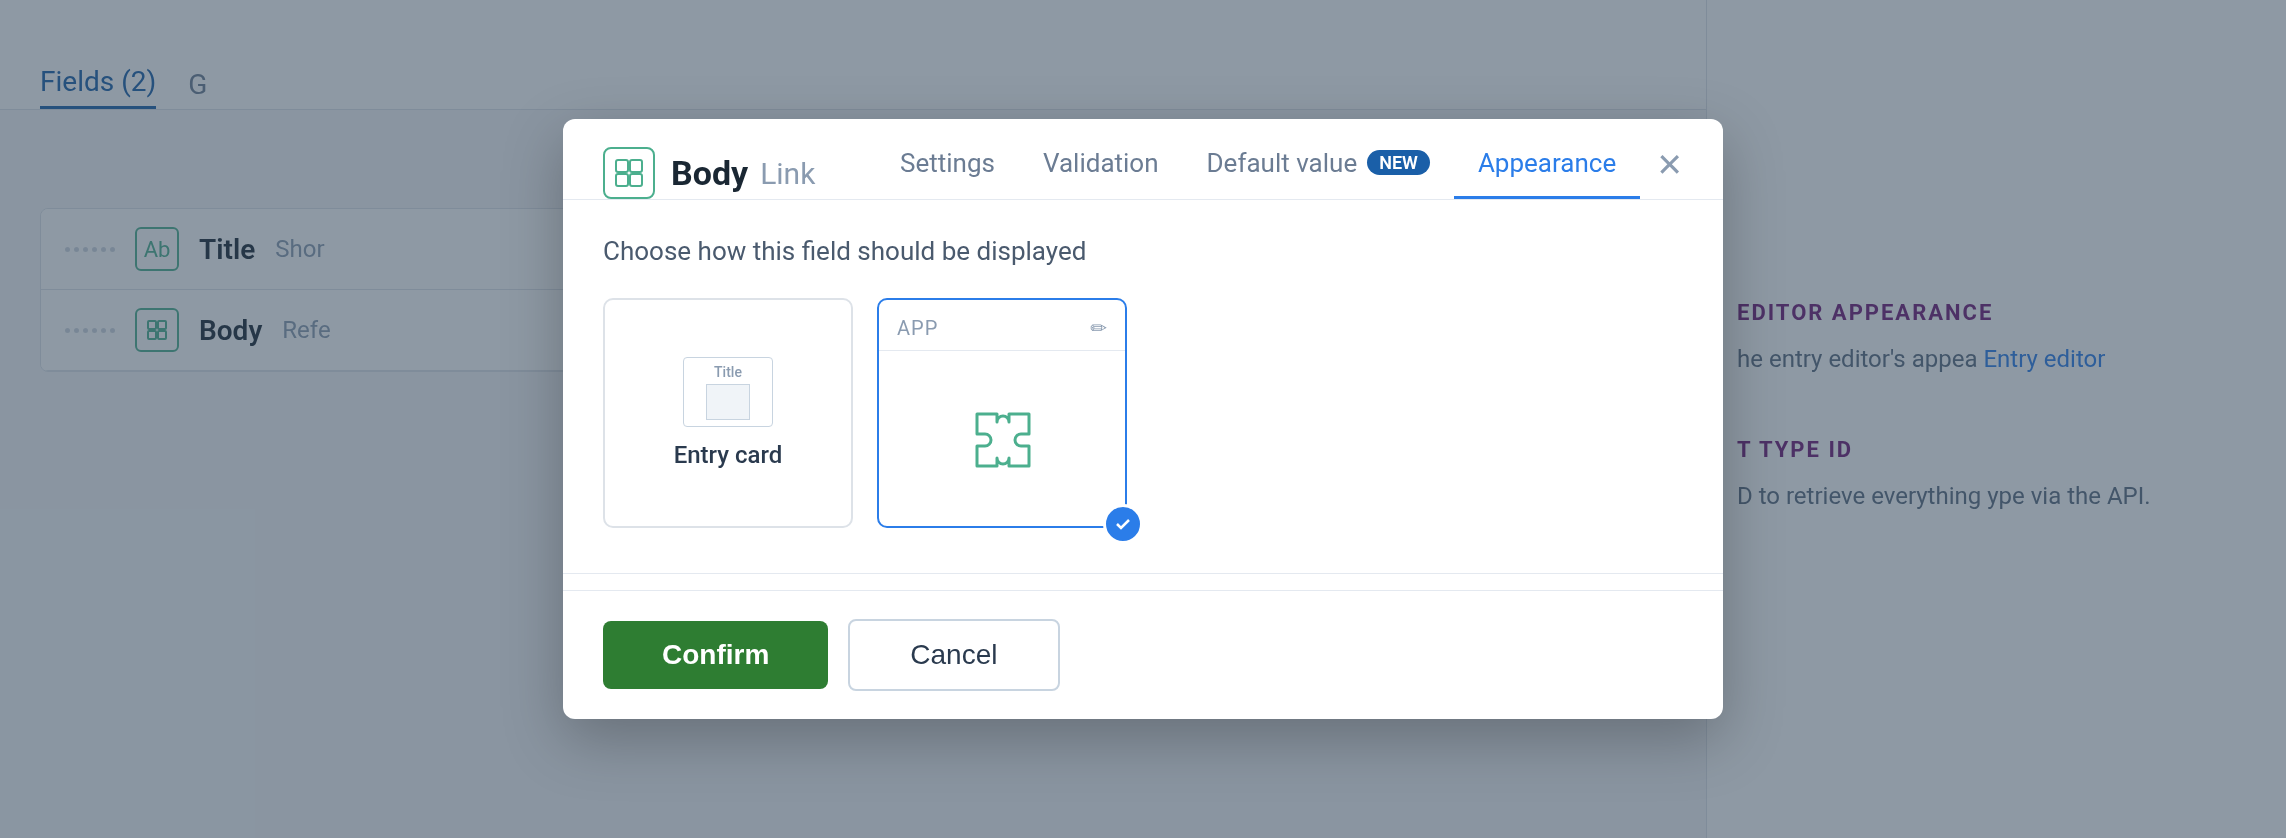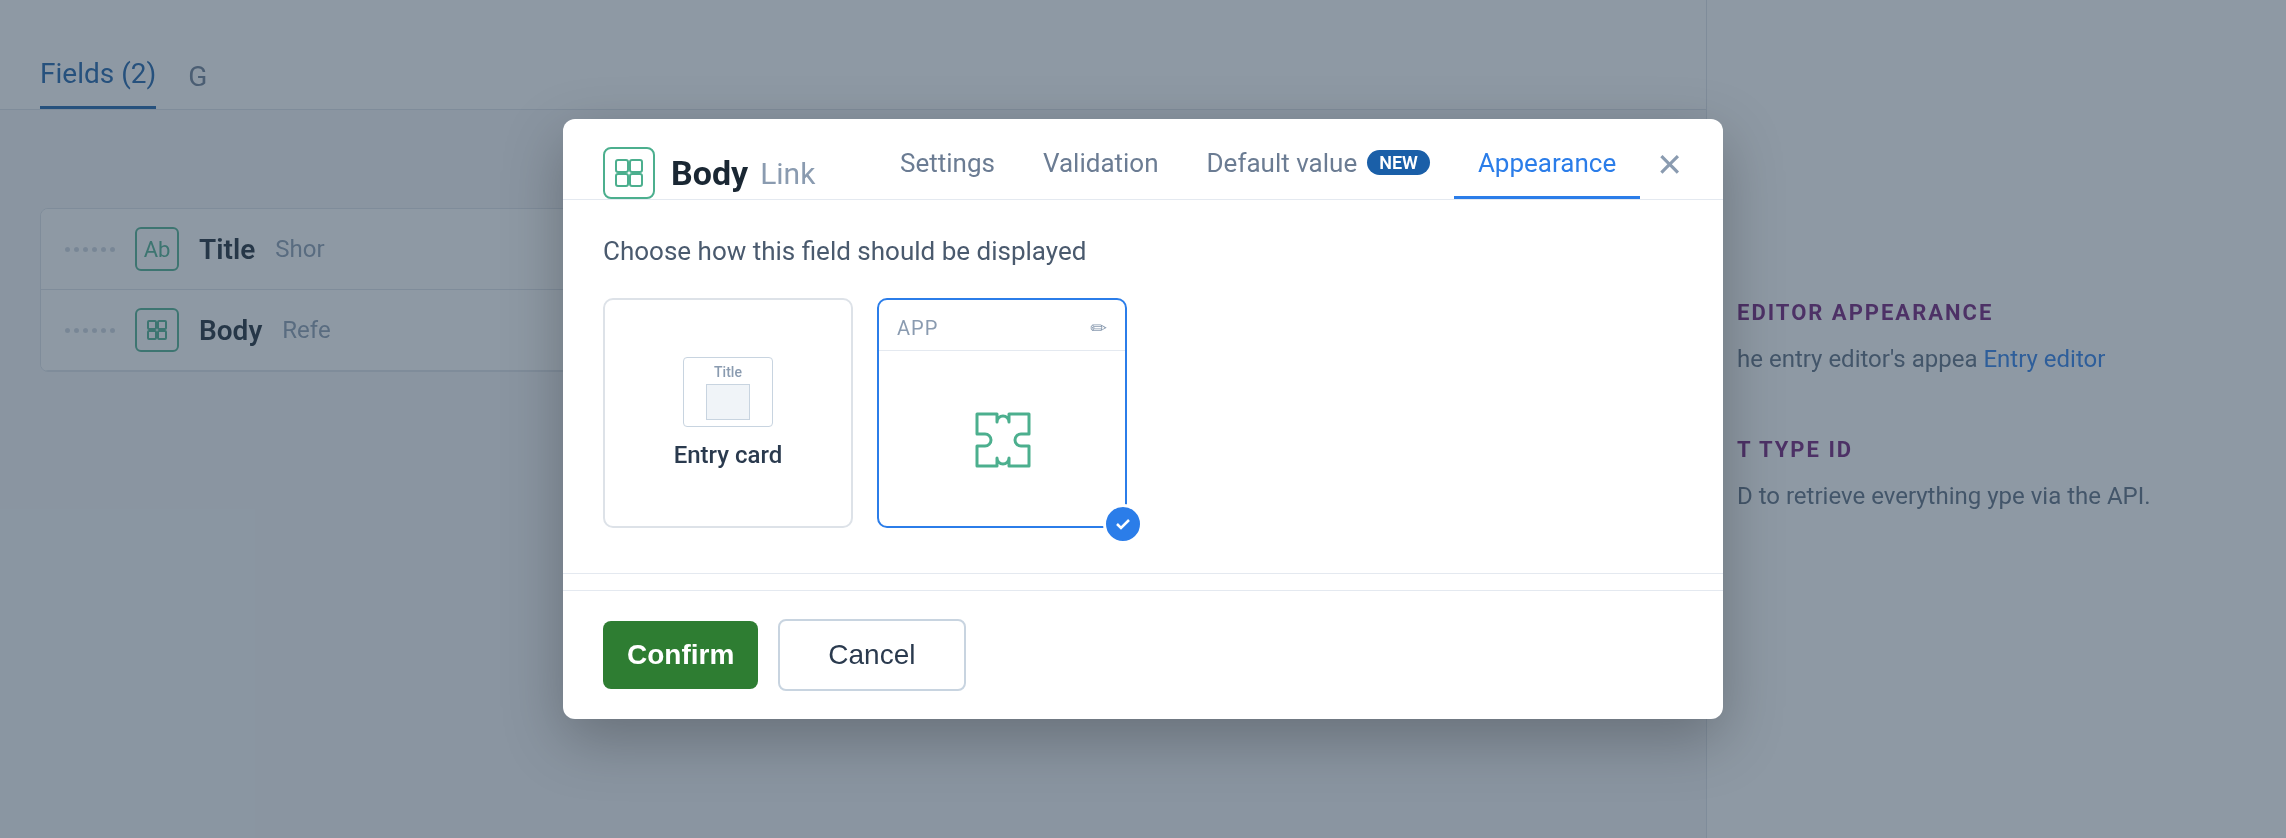--- a/index.html
+++ b/index.html
@@ -28,21 +28,21 @@
       border-bottom: 1px solid #dde2e8;
       display: flex;
       align-items: flex-end;
       padding: 0 40px 0 40px;
       gap: 32px;
     }
 
     .bg-tab {
       font-size: 28px;
       color: #6b7c93;
-      padding-bottom: 16px;
+      padding-bottom: 8px;
       cursor: pointer;
     }
     .bg-tab.active {
       color: #1a5fa8;
       border-bottom: 3px solid #1a5fa8;
     }
 
     .bg-row {
       display: flex;
       align-items: center;
@@ -380,32 +380,32 @@
       display: flex;
       align-items: center;
       gap: 20px;
     }
 
     .btn-confirm {
       background: #2e7d32;
       color: #fff;
       border: none;
       border-radius: 8px;
-      padding: 18px 24px;
+      padding: 18px 59px;
       font-size: 28px;
       font-weight: 600;
       cursor: pointer;
     }
 
     .btn-cancel {
       background: #fff;
       color: #2a3a4e;
       border: 2px solid #c8d4e0;
       border-radius: 8px;
-      padding: 18px 48px;
+      padding: 18px 60px;
       font-size: 28px;
       font-weight: 500;
       cursor: pointer;
     }
 
     
     .drag-handle {
       display: flex;
       gap: 4px;
       opacity: 0.4;

